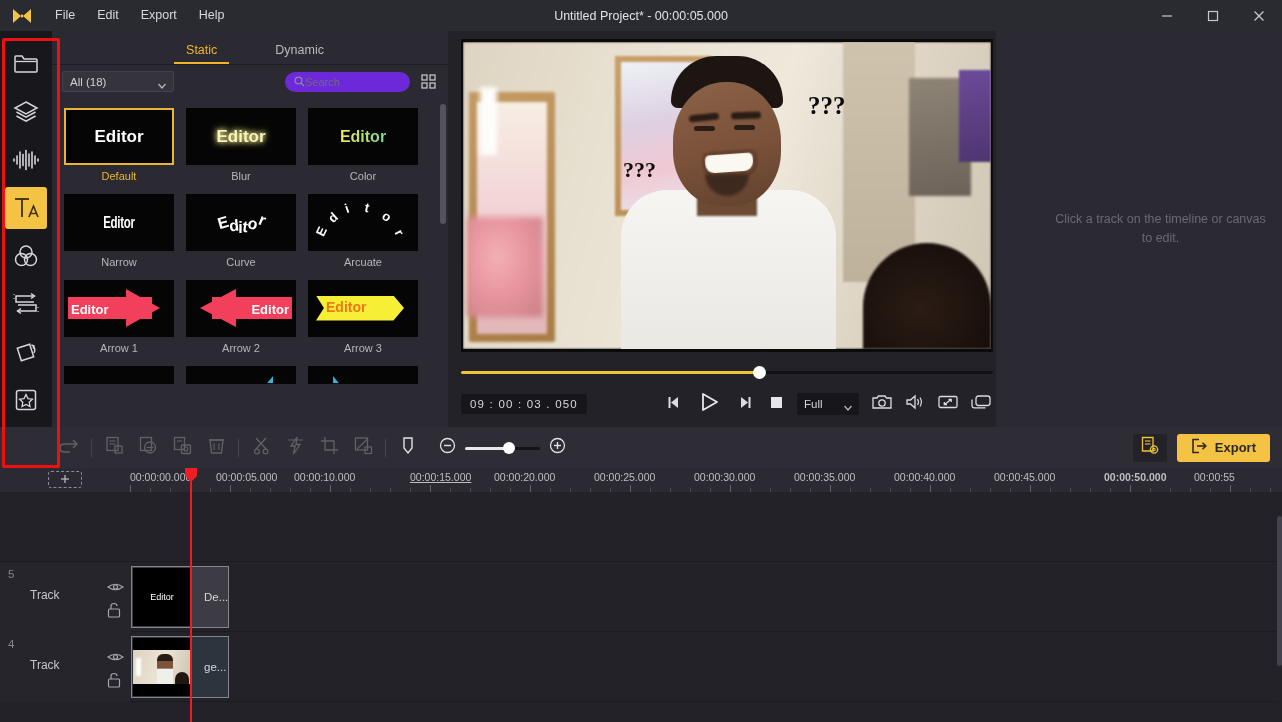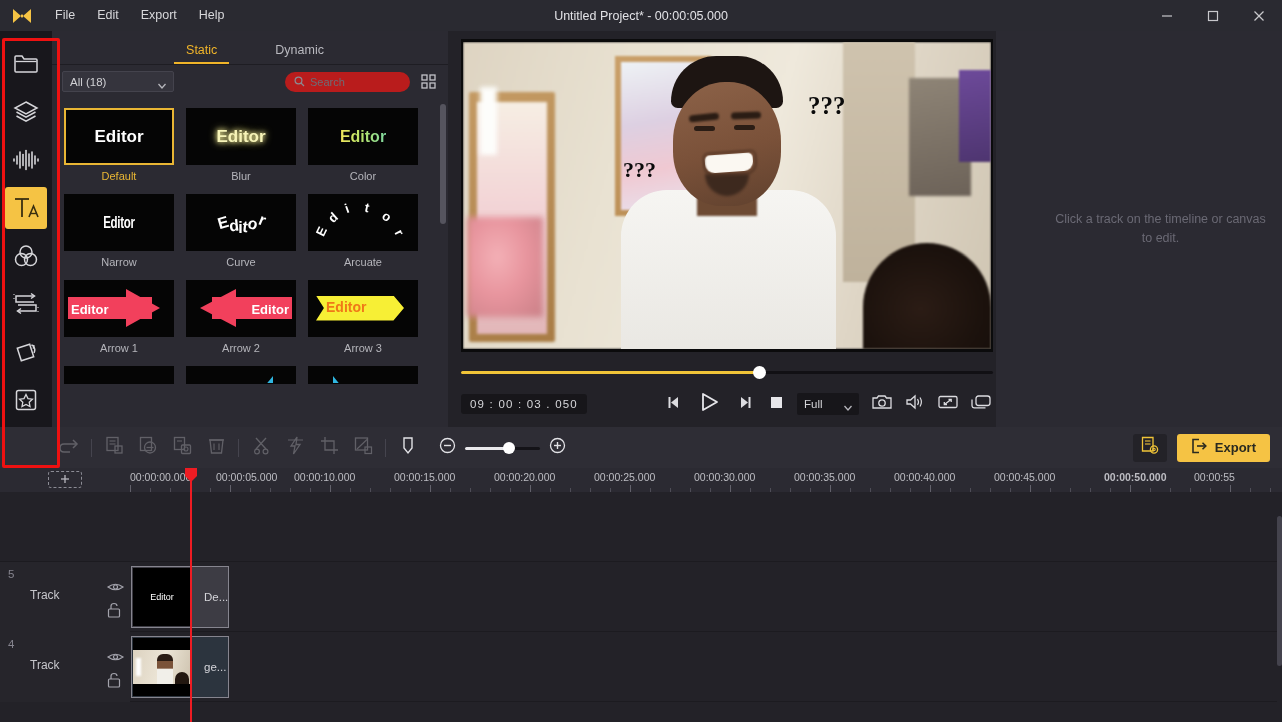--- a/index.html
+++ b/index.html
@@ -72,21 +72,21 @@
   }
   .selectwrap {
     position: relative; width: 112px; height: 21px; background: #35343d;
     border: 1px solid #44434d; border-radius: 2px;
     display: flex; align-items: center; padding: 0 7px;
   }
   .selectwrap .sv { font-size: 11.5px; color: #d0d0d4; }
   .selectwrap .chev { position: absolute; right: 6px; top: 5px; }
   .searchbox {
     margin-left: auto; width: 125px; height: 20px; border-radius: 10px;
-    background: #b91c1c; display: flex; align-items: center; padding: 0 9px; gap: 5px;
+    background: #6d28d9; display: flex; align-items: center; padding: 0 9px; 
   }
   .searchbox input {
     background: transparent; border: none; outline: none; color: #cfcfd3;
     font-size: 11px; width: 95px; font-family: "Liberation Sans", sans-serif;
   }
   .searchbox input::placeholder { color: #6d6d76; }
   .gridbtn { width: 20px; height: 20px; display: flex; align-items: center; justify-content: center; }
 
   .grid-area {
     position: absolute; left: 0; top: 67px; width: 396px; height: 329px;
@@ -853,21 +853,21 @@
         <div class="tick-minor" style="left: 120px;"></div>
         <div class="tick-minor" style="left: 140px;"></div>
         <div class="tick-minor" style="left: 160px;"></div>
         <div class="tick-minor" style="left: 180px;"></div>
         <div class="tick-label" style="left: 164px;">00:00:10.000</div>
         <div class="tick-major" style="left: 200px;"></div>
         <div class="tick-minor" style="left: 220px;"></div>
         <div class="tick-minor" style="left: 240px;"></div>
         <div class="tick-minor" style="left: 260px;"></div>
         <div class="tick-minor" style="left: 280px;"></div>
-        <div class="tick-label" style="left: 264px;">00:00:15.000</div>
+        <div class="tick-label" style="left: 280px; text-decoration: underline;">00:00:15.000</div>
         <div class="tick-major" style="left: 300px;"></div>
         <div class="tick-minor" style="left: 320px;"></div>
         <div class="tick-minor" style="left: 340px;"></div>
         <div class="tick-minor" style="left: 360px;"></div>
         <div class="tick-minor" style="left: 380px;"></div>
         <div class="tick-label" style="left: 364px;">00:00:20.000</div>
         <div class="tick-major" style="left: 400px;"></div>
         <div class="tick-minor" style="left: 420px;"></div>
         <div class="tick-minor" style="left: 440px;"></div>
         <div class="tick-minor" style="left: 460px;"></div>

